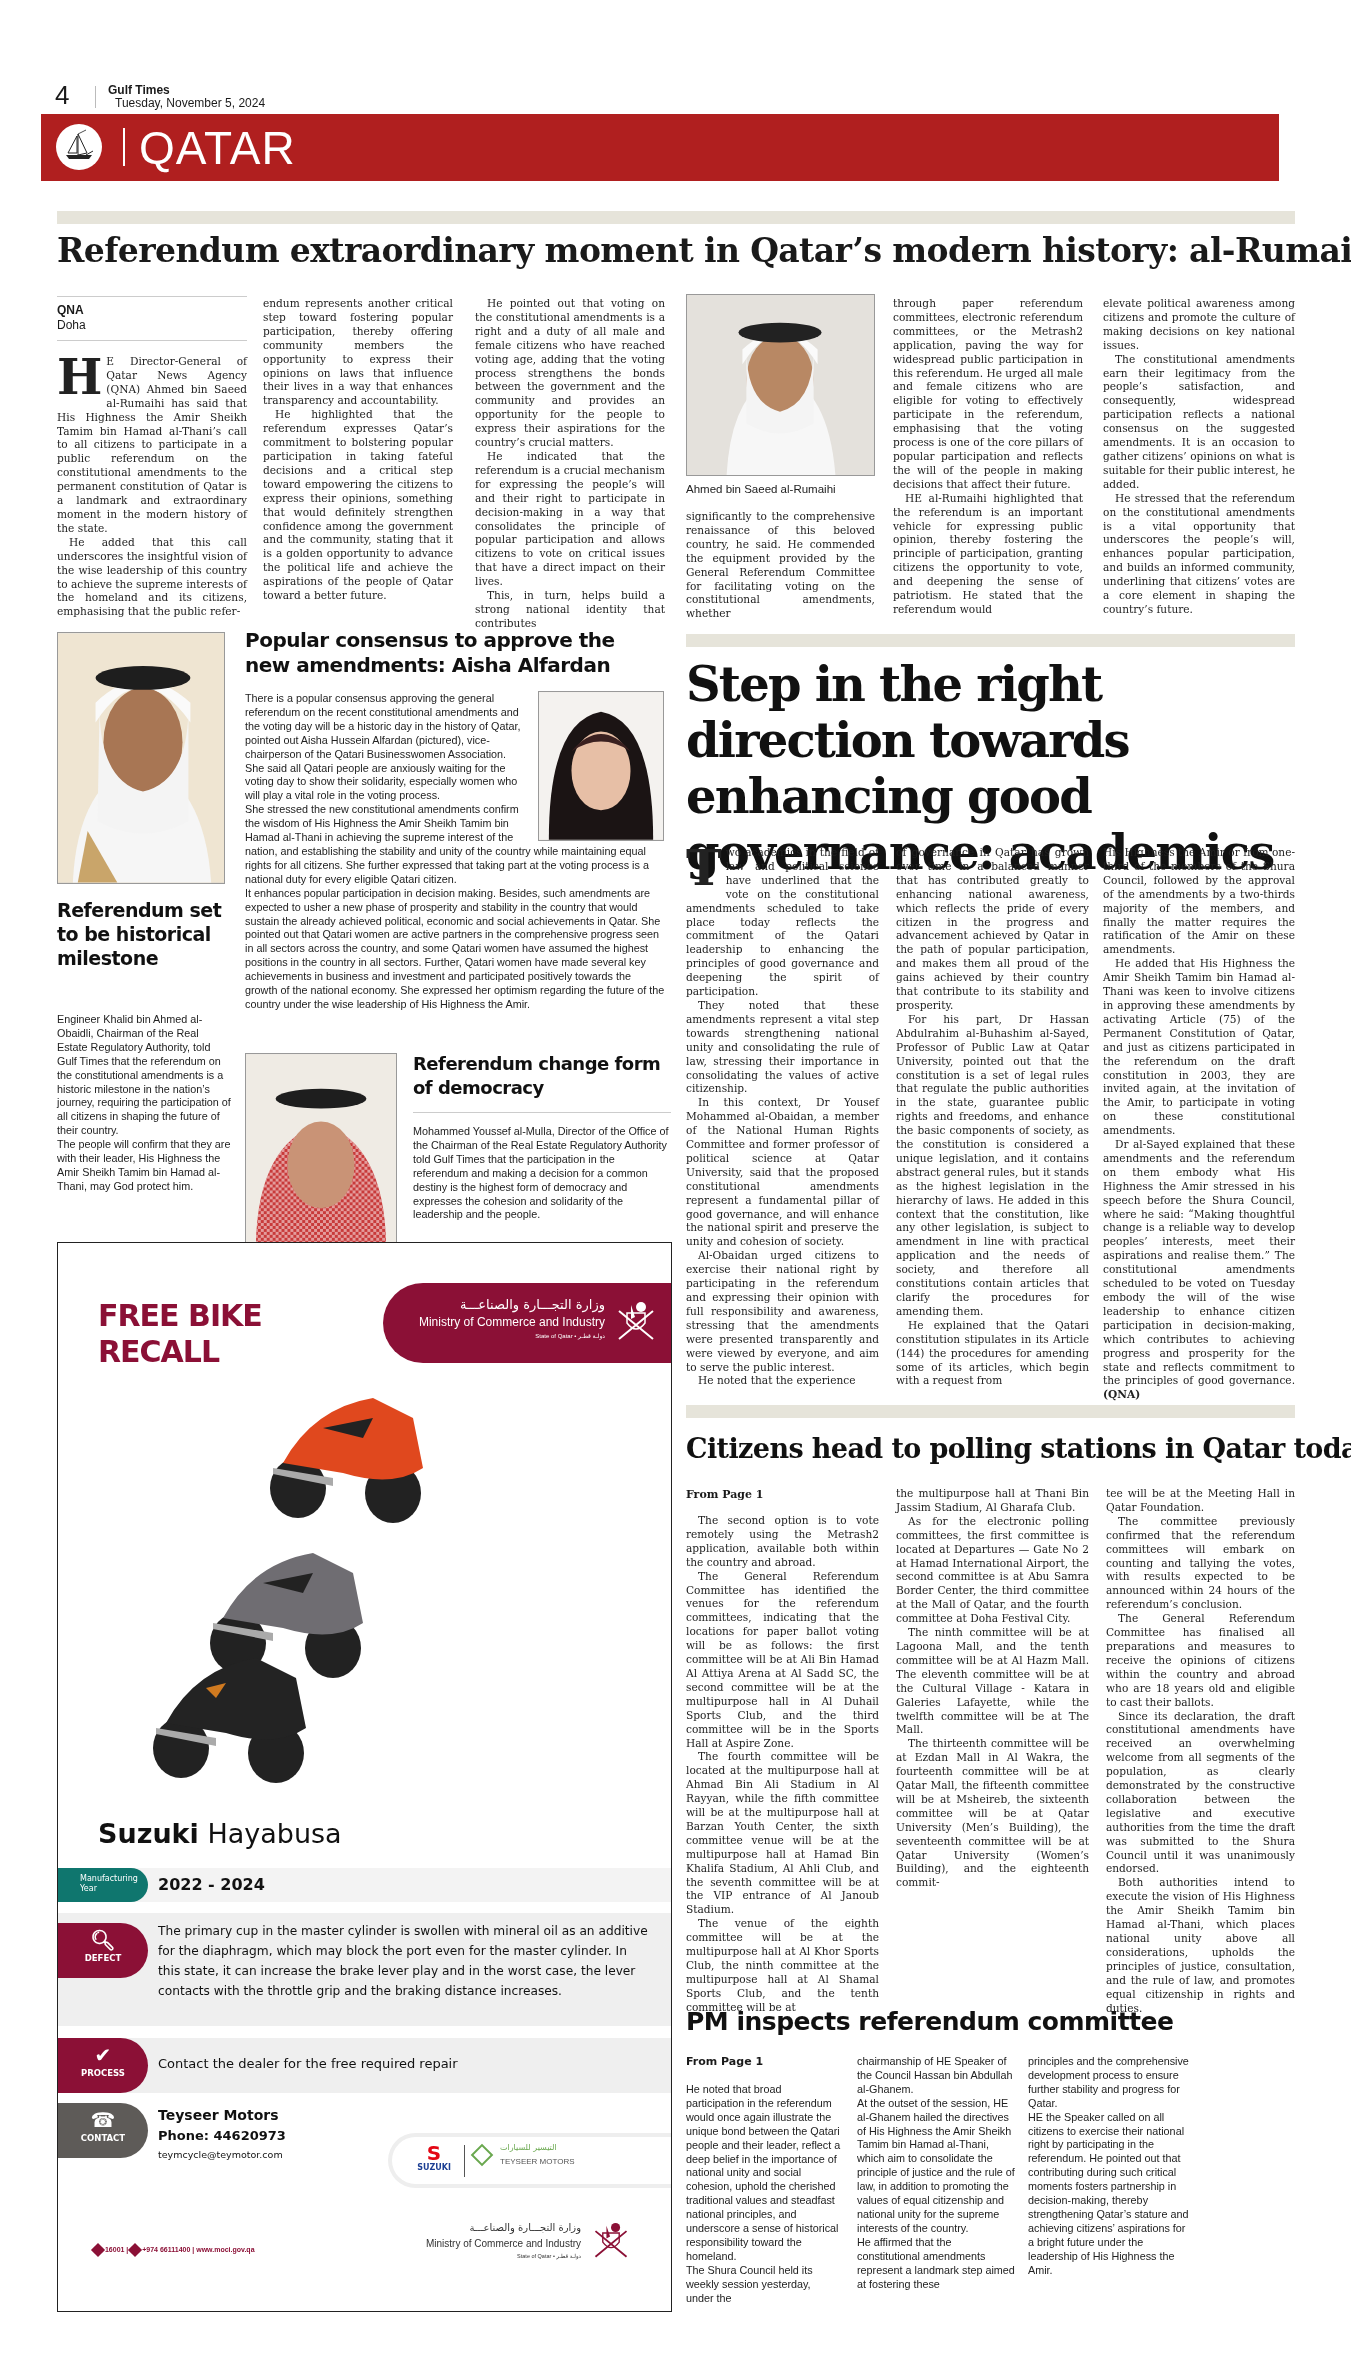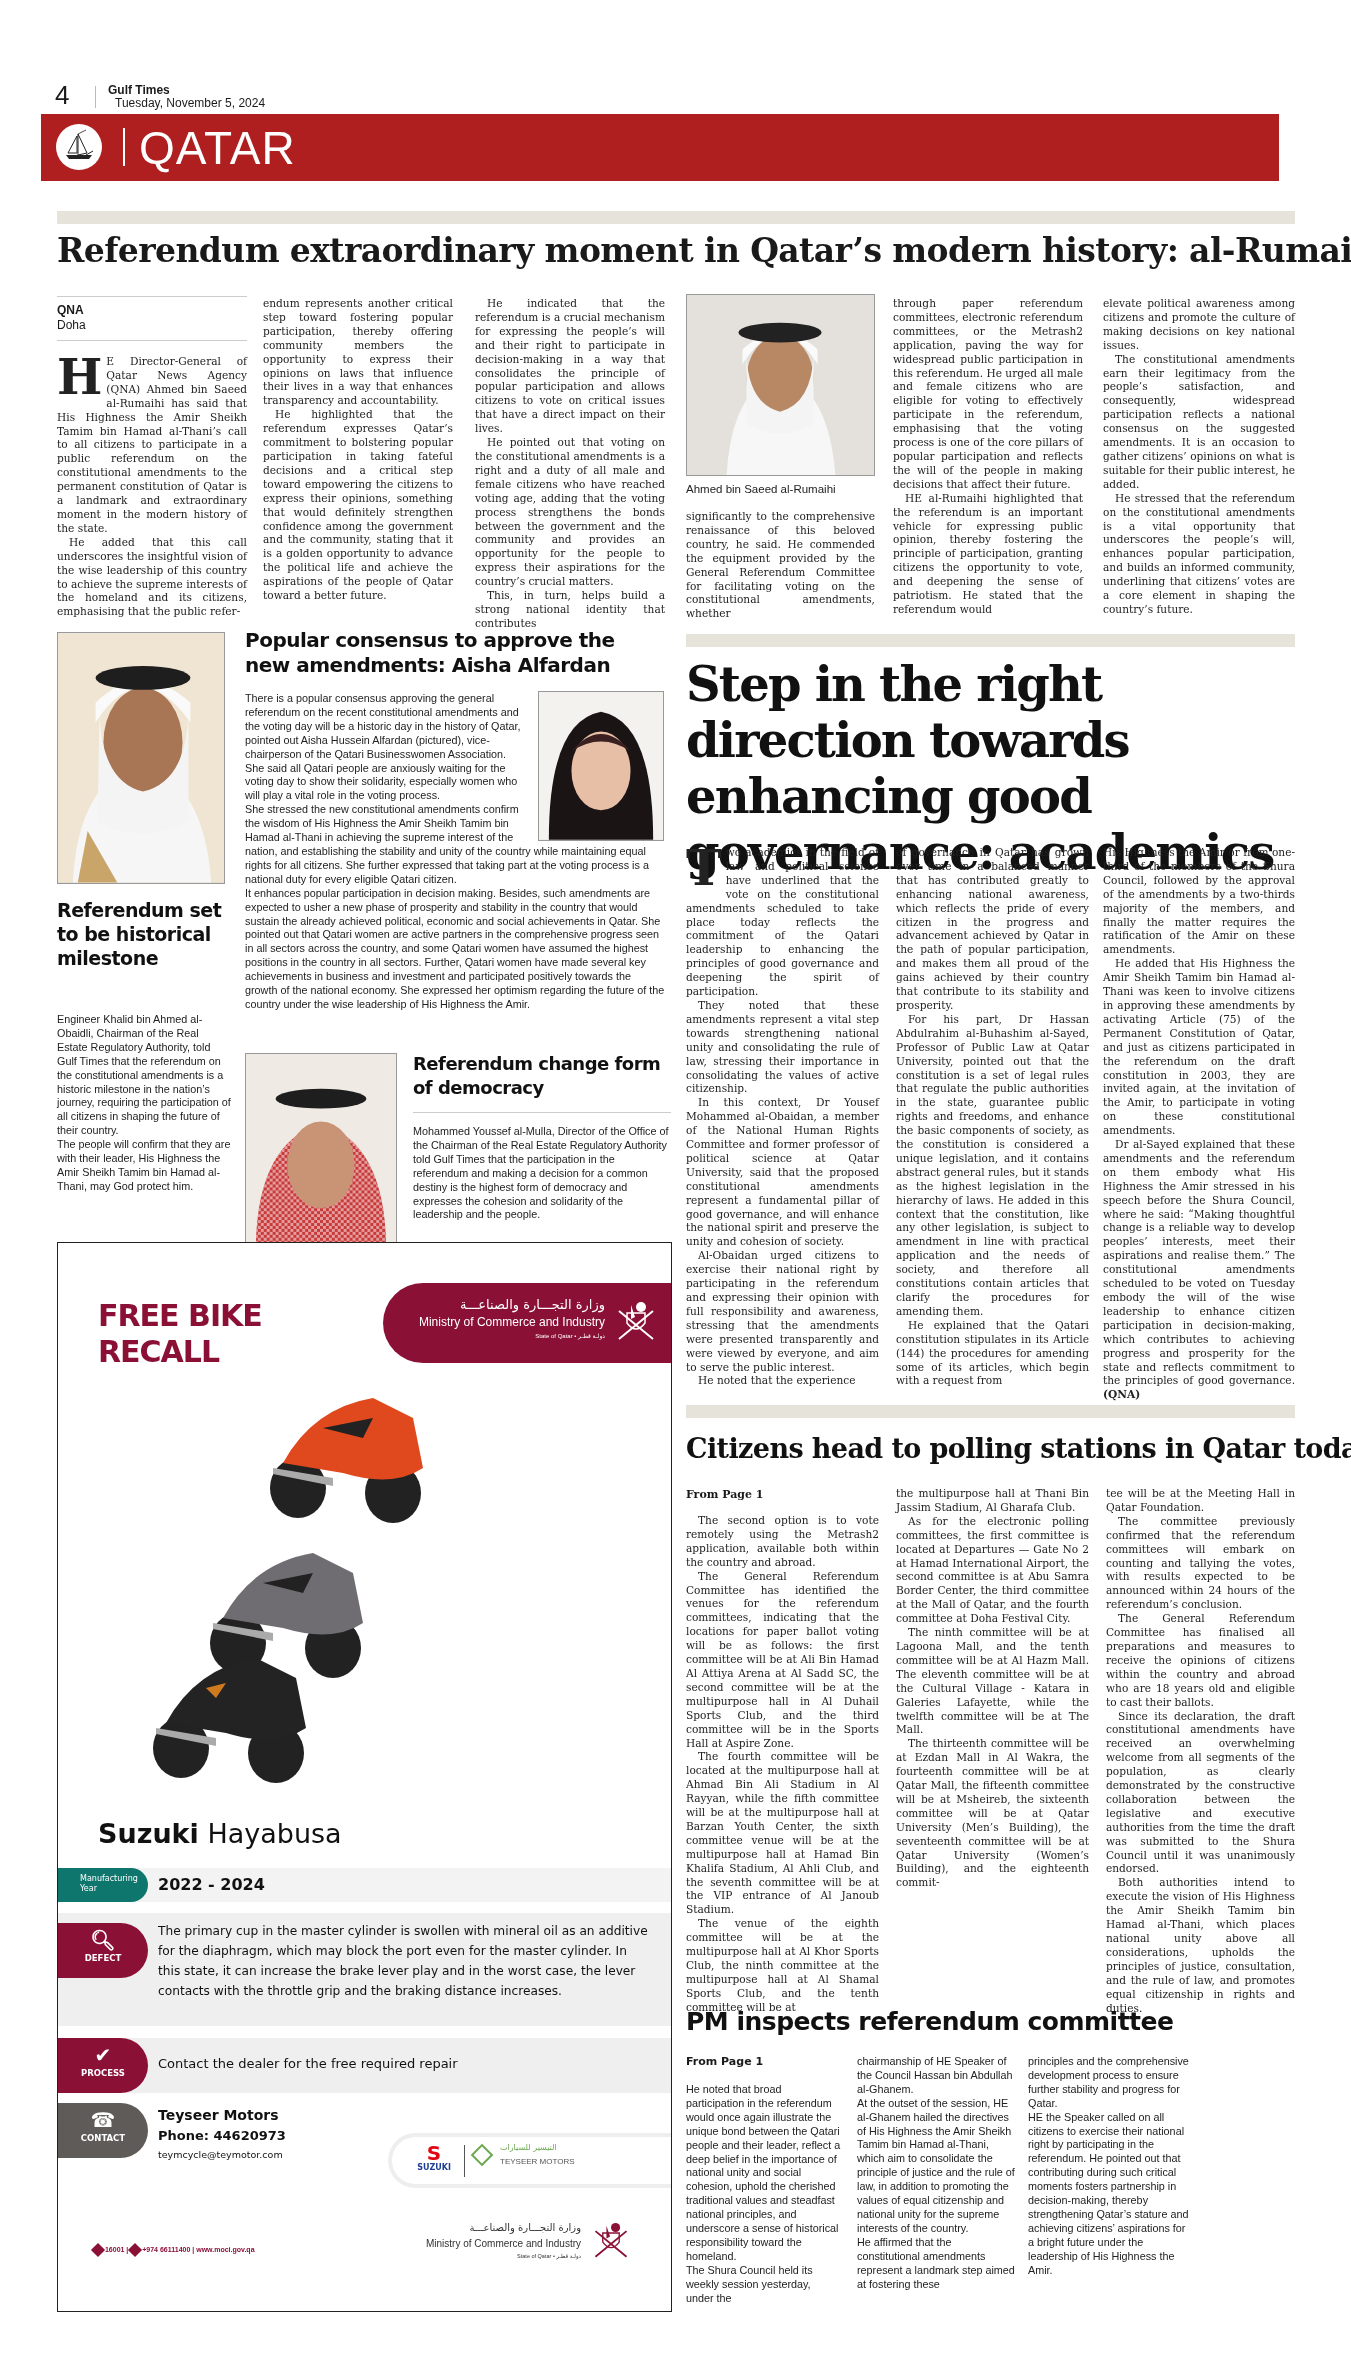--- a/index.html
+++ b/index.html
@@ -98,22 +98,22 @@
 
 <div class="abs serif-col" style="left:57px; top:355px; width:190px;">
   <p class="noindent"><span class="dropcap">H</span><span>E Director-General of Qatar News Agency (QNA) Ahmed bin Saeed al-Rumaihi has said that His Highness the Amir Sheikh Tamim bin Hamad al-Thani’s call to all citizens to participate in a public referendum on the constitutional amendments to the permanent constitution of Qatar is a landmark and extraordinary moment in the modern history of the state.</span></p>
   <p>He added that this call underscores the insightful vision of the wise leadership of this country to achieve the supreme interests of the homeland and its citizens, emphasising that the public refer-</p>
 </div>
 <div class="abs serif-col" style="left:263px; top:297px; width:190px;">
   <p class="noindent">endum represents another critical step toward fostering popular participation, thereby offering community members the opportunity to express their opinions on laws that influence their lives in a way that enhances transparency and accountability.</p>
   <p>He highlighted that the referendum expresses Qatar’s commitment to bolstering popular participation in taking fateful decisions and a critical step toward empowering the citizens to express their opinions, something that would definitely strengthen confidence among the government and the community, stating that it is a golden opportunity to advance the political life and achieve the aspirations of the people of Qatar toward a better future.</p>
 </div>
 <div class="abs serif-col" style="left:475px; top:297px; width:190px;">
+  <p>He pointed out that voting on the constitutional amendments is a right and a duty of all male and female citizens who have reached voting age, adding that the voting process strengthens the bonds between the government and the community and provides an opportunity for the people to express their aspirations for the country’s crucial matters.</p>
   <p>He indicated that the referendum is a crucial mechanism for expressing the people’s will and their right to participate in decision-making in a way that consolidates the principle of popular participation and allows citizens to vote on critical issues that have a direct impact on their lives.</p>
-  <p>He pointed out that voting on the constitutional amendments is a right and a duty of all male and female citizens who have reached voting age, adding that the voting process strengthens the bonds between the government and the community and provides an opportunity for the people to express their aspirations for the country’s crucial matters.</p>
   <p>This, in turn, helps build a strong national identity that contributes</p>
 </div>
 
 <div class="abs photo" style="left:686px; top:294px; width:189px; height:182px;">
   <svg viewBox="0 0 189 182">
     <rect width="189" height="182" fill="#e4e1dc"></rect>
     <path d="M40 182 Q45 95 94 80 Q143 95 150 182 Z" fill="#f7f7f7"></path>
     <ellipse cx="94" cy="85" rx="34" ry="44" fill="#b88864"></ellipse>
     <path d="M56 70 Q94 10 132 70 L132 55 Q94 20 56 55 Z" fill="#fafafa"></path>
     <ellipse cx="94" cy="38" rx="42" ry="10" fill="#222"></ellipse>

